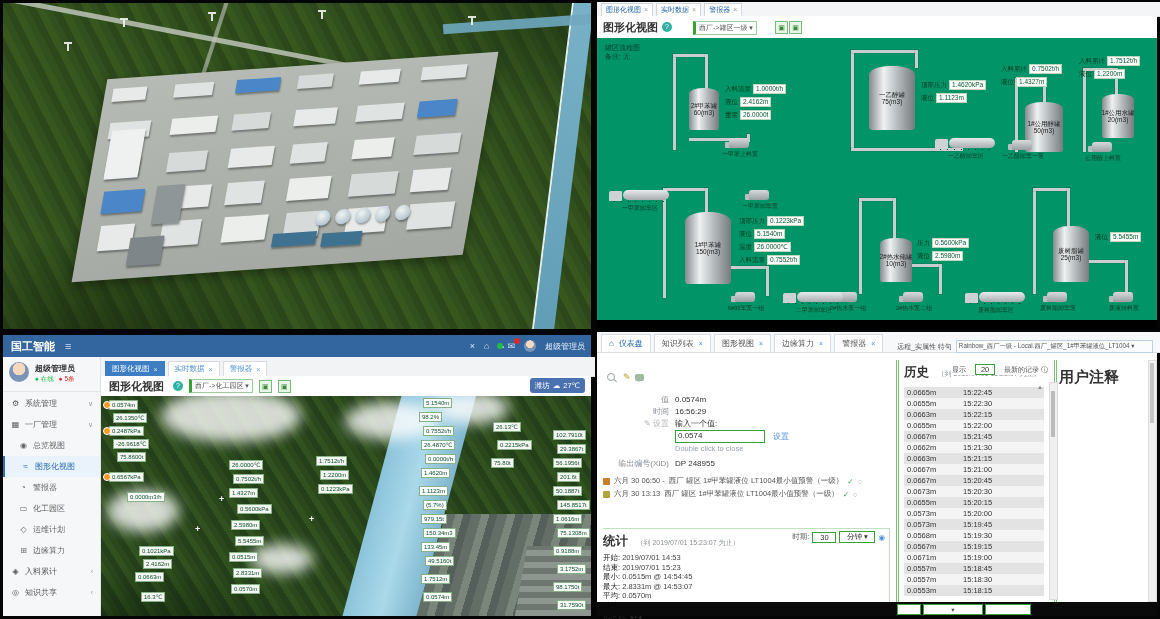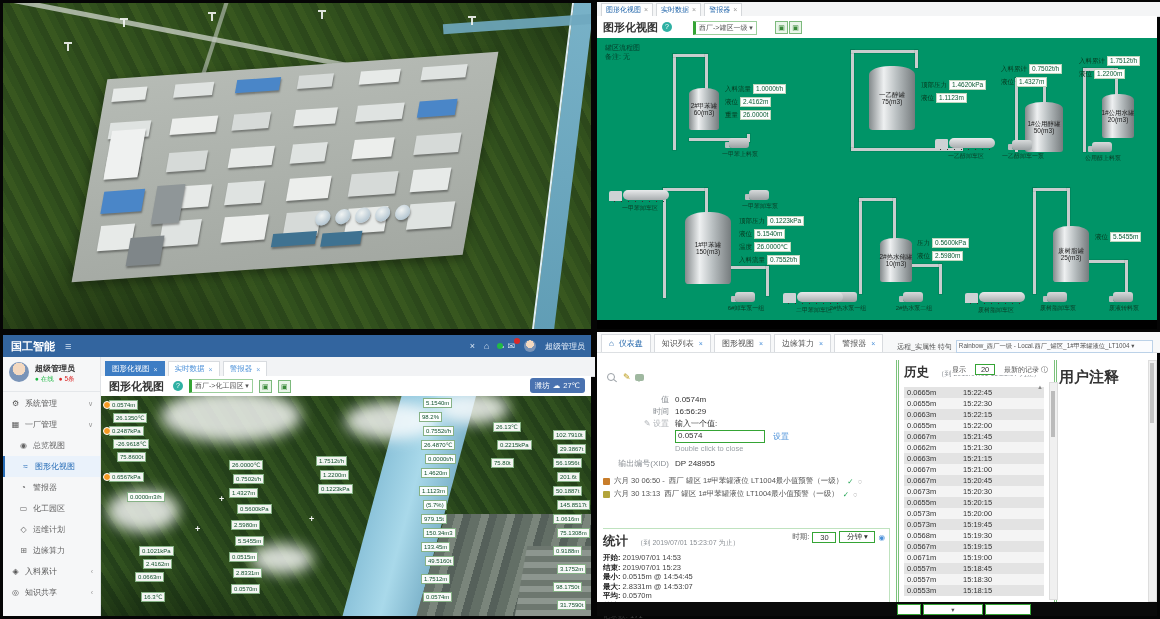--- a/index.html
+++ b/index.html
@@ -111,21 +111,21 @@
   .f-link{color:#4a90d9;margin-left:8px}
   .hint{color:#9aa0a6;font-size:7.5px}
   .al-row{position:absolute;left:6px;display:flex;align-items:center;gap:4px;font-size:7.5px;color:#555;white-space:nowrap}
   .al-ico{width:7px;height:7px;border-radius:1px}
   .al-check{color:#21a453;font-weight:bold}
   .al-o{color:#aaa}
   #stats{position:absolute;left:6px;top:196px;width:286px;height:74px;border-top:1px solid #bfe3bf;border-right:1px solid #bfe3bf}
   #stats h3,#hist h3{display:inline;font-size:12.5px;color:#333;margin:0}
   .subt{font-size:7px;color:#8a8f94;margin-left:4px}
   .st-row{font-size:7.5px;color:#444;line-height:9.6px}
-  .st-row b{color:#222;font-weight:bold}
+  .st-row b{color:#222;font-weight:normal}
   .small-in{border:1px solid #35a435;font-size:7.5px;color:#333;text-align:center;background:#fff}
   #hist{position:absolute;left:299px;top:28px;width:150px;height:244px;border-left:3px double #7cc27c;border-right:3px double #7cc27c;padding-left:5px}
   .h-row{display:flex;font-size:7.5px;color:#333;height:11px;align-items:center;width:140px}
   .h-row.odd{background:#e3e3e3}
   .h-row.even{background:#f4f4f4}
   .h-v{width:56px;padding-left:3px}
   #hist-scroll{position:absolute;left:452px;top:50px;width:7px;height:216px;background:#f0f0f0;border:1px solid #ddd}
   #hist-thumb{position:absolute;left:1px;top:8px;width:4px;height:46px;background:#bbb}
   #sel-row{position:absolute;left:300px;top:8px;width:256px;display:flex;align-items:center;gap:4px}
   #sel-label{font-size:7px;color:#555;white-space:nowrap}

